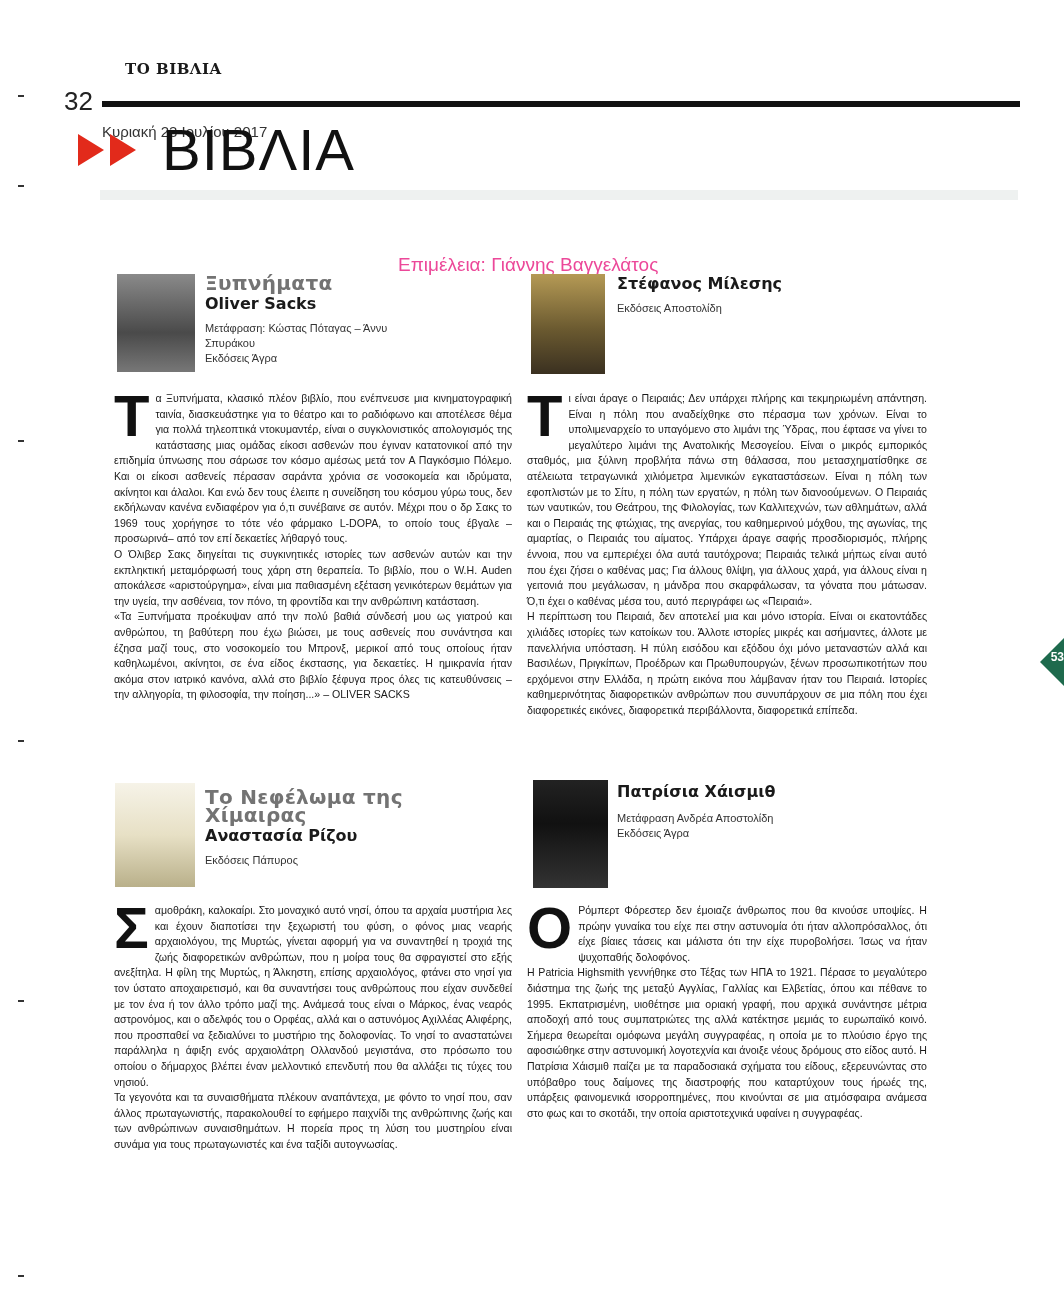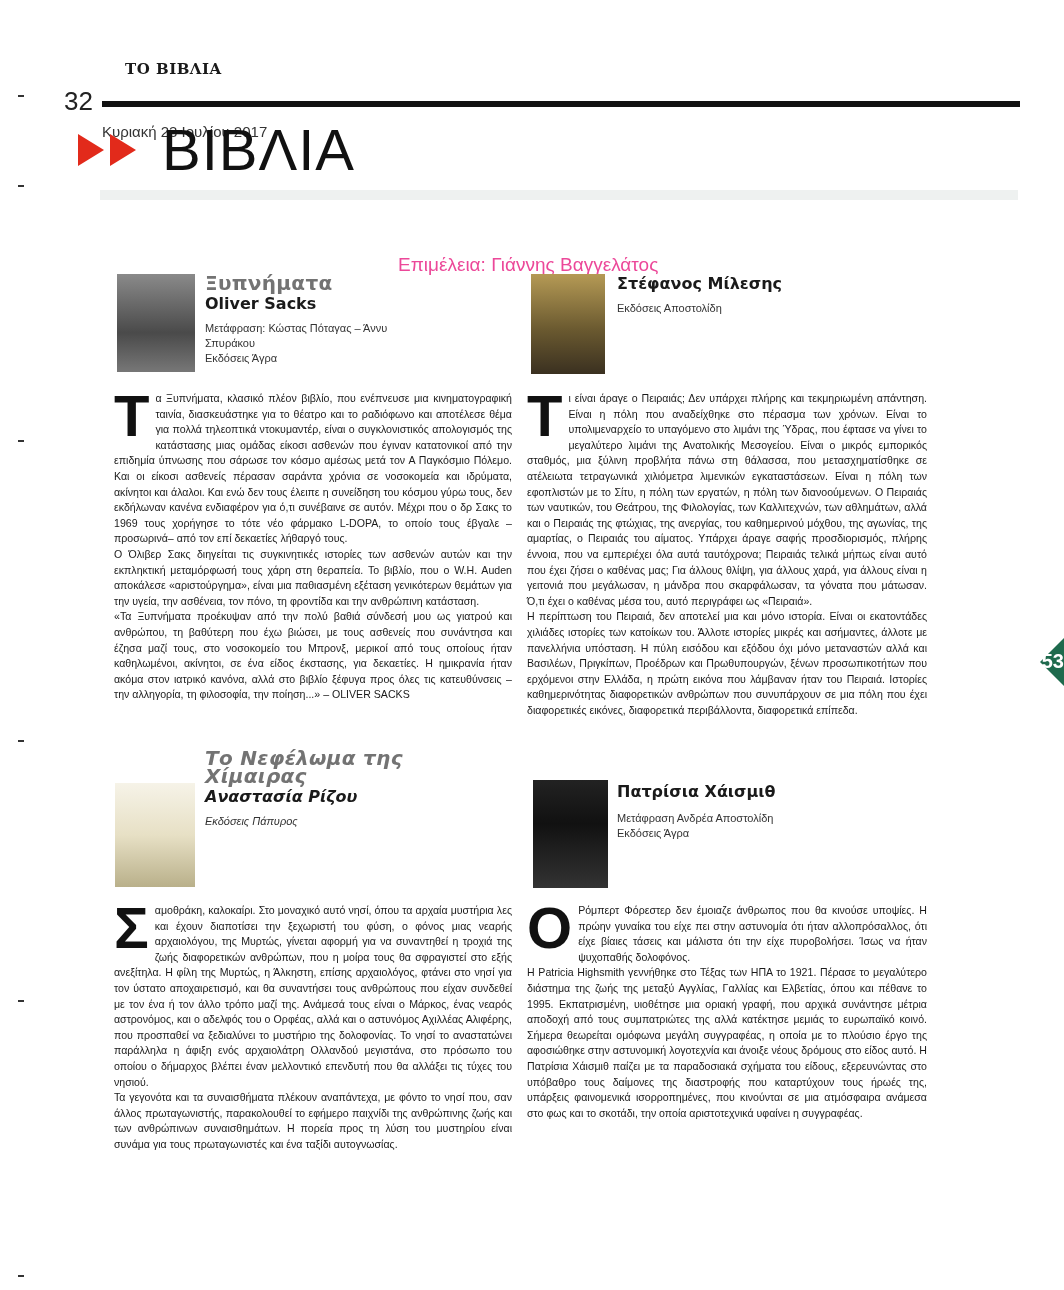--- a/index.html
+++ b/index.html
@@ -15,21 +15,21 @@
   .editor { position:absolute; left:398px; top:210px; font-size:19px; color:#ec4899; font-weight:400;margin-top:44px; }
   .cover { position:absolute; background:#555; }
   .head { position:absolute; }
   .btitle { color:#737373; font-weight:bold; font-size:20px; line-height:18px; font-family:"DejaVu Sans", sans-serif; letter-spacing:0.3px; }
   .bauthor { font-weight:bold; font-size:16px; margin-top:2px; font-family:"DejaVu Sans", sans-serif; }
   .bmeta { font-size:11px; line-height:15px; color:#333; margin-top:8px; }
   .body { position:absolute; font-size:10.6px; line-height:15.6px; text-align:justify; color:#1a1a1a; }
   .body p { margin:0; }
   .dropcap { float:left; font-size:58px; line-height:46px; font-weight:bold; margin:2px 6px 0 0; color:#111; }
   .tab53 { position:absolute; right:0; top:638px; width:0; height:0; border-top:24px solid transparent; border-bottom:24px solid transparent; border-right:24px solid #1e6a4d; }
-  .tab53num { position:absolute; right:0; top:650px; color:#fff; font-weight:bold; font-size:20px; }
+  .tab53num { position:absolute; right:0; top:650px; color:#fff; font-weight:bold; font-size:12px; }
   .mark { position:absolute; left:18px; width:6px; height:2px; background:#333; }
 </style>
 </head>
 <body>
 
 <div class="mark" style="top:95px"></div>
 <div class="mark" style="top:185px"></div>
 <div class="mark" style="top:440px"></div>
 <div class="mark" style="top:740px"></div>
 <div class="mark" style="top:1000px"></div>
@@ -71,21 +71,21 @@
   <div class="bmeta">
     <div>Εκδόσεις Αποστολίδη</div>
   </div>
 </div>
 <div class="body" style="left:527px;top:391px;width:400px;">
   <p><span class="dropcap">Τ</span><span>ι είναι άραγε ο Πειραιάς; Δεν υπάρχει πλήρης και τεκμηριωμένη απάντηση. Είναι η πόλη που αναδείχθηκε στο πέρασμα των χρόνων. Είναι το υπολιμεναρχείο το υπαγόμενο στο λιμάνι της Ύδρας, που έφτασε να γίνει το μεγαλύτερο λιμάνι της Ανατολικής Μεσογείου. Είναι ο μικρός εμπορικός σταθμός, μια ξύλινη προβλήτα πάνω στη θάλασσα, που μετασχηματίσθηκε σε ατέλειωτα τετραγωνικά χιλιόμετρα λιμενικών εγκαταστάσεων. Είναι η πόλη των εφοπλιστών με το Σίτυ, η πόλη των εργατών, η πόλη των διανοούμενων. Ο Πειραιάς των ναυτικών, του Θεάτρου, της Φιλολογίας, των Καλλιτεχνών, των αθλημάτων, αλλά και ο Πειραιάς της φτώχιας, της ανεργίας, του καθημερινού μόχθου, της αγωνίας, της αμαρτίας, ο Πειραιάς του αίματος. Υπάρχει άραγε σαφής προσδιορισμός, πλήρης έννοια, που να εμπεριέχει όλα αυτά ταυτόχρονα; Πειραιάς τελικά μήπως είναι αυτό που έχει ζήσει ο καθένας μας; Για άλλους θλίψη, για άλλους χαρά, για άλλους είναι η γειτονιά που μεγάλωσαν, η μάνδρα που σκαρφάλωσαν, τα γόνατα που μάτωσαν. Ό,τι έχει ο καθένας μέσα του, αυτό περιγράφει ως «Πειραιά».</span></p>
   <p>Η περίπτωση του Πειραιά, δεν αποτελεί μια και μόνο ιστορία. Είναι οι εκατοντάδες χιλιάδες ιστορίες των κατοίκων του. Άλλοτε ιστορίες μικρές και ασήμαντες, άλλοτε με πανελλήνια υπόσταση. Η πύλη εισόδου και εξόδου όχι μόνο μεταναστών αλλά και Βασιλέων, Πριγκίπων, Προέδρων και Πρωθυπουργών, ξένων προσωπικοτήτων που ερχόμενοι στην Ελλάδα, η πρώτη εικόνα που λάμβαναν ήταν του Πειραιά. Ιστορίες καθημερινότητας διαφορετικών ανθρώπων που συνυπάρχουν σε μια πόλη που έχει διαφορετικές εικόνες, διαφορετικά περιβάλλοντα, διαφορετικά επίπεδα.</p>
 </div>
 
 <div class="cover" style="left:115px;top:783px;width:80px;height:104px;background:linear-gradient(180deg,#f6f3e8,#e7e0c5 50%,#b9b08a);"></div>
-<div class="head" style="left:205px;top:749px;width:300px;font-style:italic;">
+<div class="head" style="left:205px;top:788px;width:300px;">
   <div class="btitle">Το Νεφέλωμα της Χίμαιρας</div>
   <div class="bauthor">Αναστασία Ρίζου</div>
   <div class="bmeta">
     <div>Εκδόσεις Πάπυρος</div>
   </div>
 </div>
 <div class="body" style="left:114px;top:903px;width:398px;">
   <p><span class="dropcap">Σ</span><span>αμοθράκη, καλοκαίρι. Στο μοναχικό αυτό νησί, όπου τα αρχαία μυστήρια λες και έχουν διαποτίσει την ξεχωριστή του φύση, ο φόνος μιας νεαρής αρχαιολόγου, της Μυρτώς, γίνεται αφορμή για να συναντηθεί η τροχιά της ζωής διαφορετικών ανθρώπων, που η μοίρα τους θα σφραγιστεί στο εξής ανεξίτηλα. Η φίλη της Μυρτώς, η Άλκηστη, επίσης αρχαιολόγος, φτάνει στο νησί για τον ύστατο αποχαιρετισμό, και θα συναντήσει τους ανθρώπους που είχαν συνδεθεί με τον ένα ή τον άλλο τρόπο μαζί της. Ανάμεσά τους είναι ο Μάρκος, ένας νεαρός αστρονόμος, και ο αδελφός του ο Ορφέας, αλλά και ο αστυνόμος Αχιλλέας Αλιφέρης, που προσπαθεί να ξεδιαλύνει το μυστήριο της δολοφονίας. Το νησί το αναστατώνει παράλληλα η άφιξη ενός αρχαιολάτρη Ολλανδού μεγιστάνα, στο πρόσωπο του οποίου ο δήμαρχος βλέπει έναν μελλοντικό επενδυτή που θα αλλάξει τις τύχες του νησιού.</span></p>
   <p>Τα γεγονότα και τα συναισθήματα πλέκουν αναπάντεχα, με φόντο το νησί που, σαν άλλος πρωταγωνιστής, παρακολουθεί το εφήμερο παιχνίδι της ανθρώπινης ζωής και των ανθρώπινων συναισθημάτων. Η πορεία προς τη λύση του μυστηρίου είναι συνάμα για τους πρωταγωνιστές και ένα ταξίδι αυτογνωσίας.</p>
 </div>

